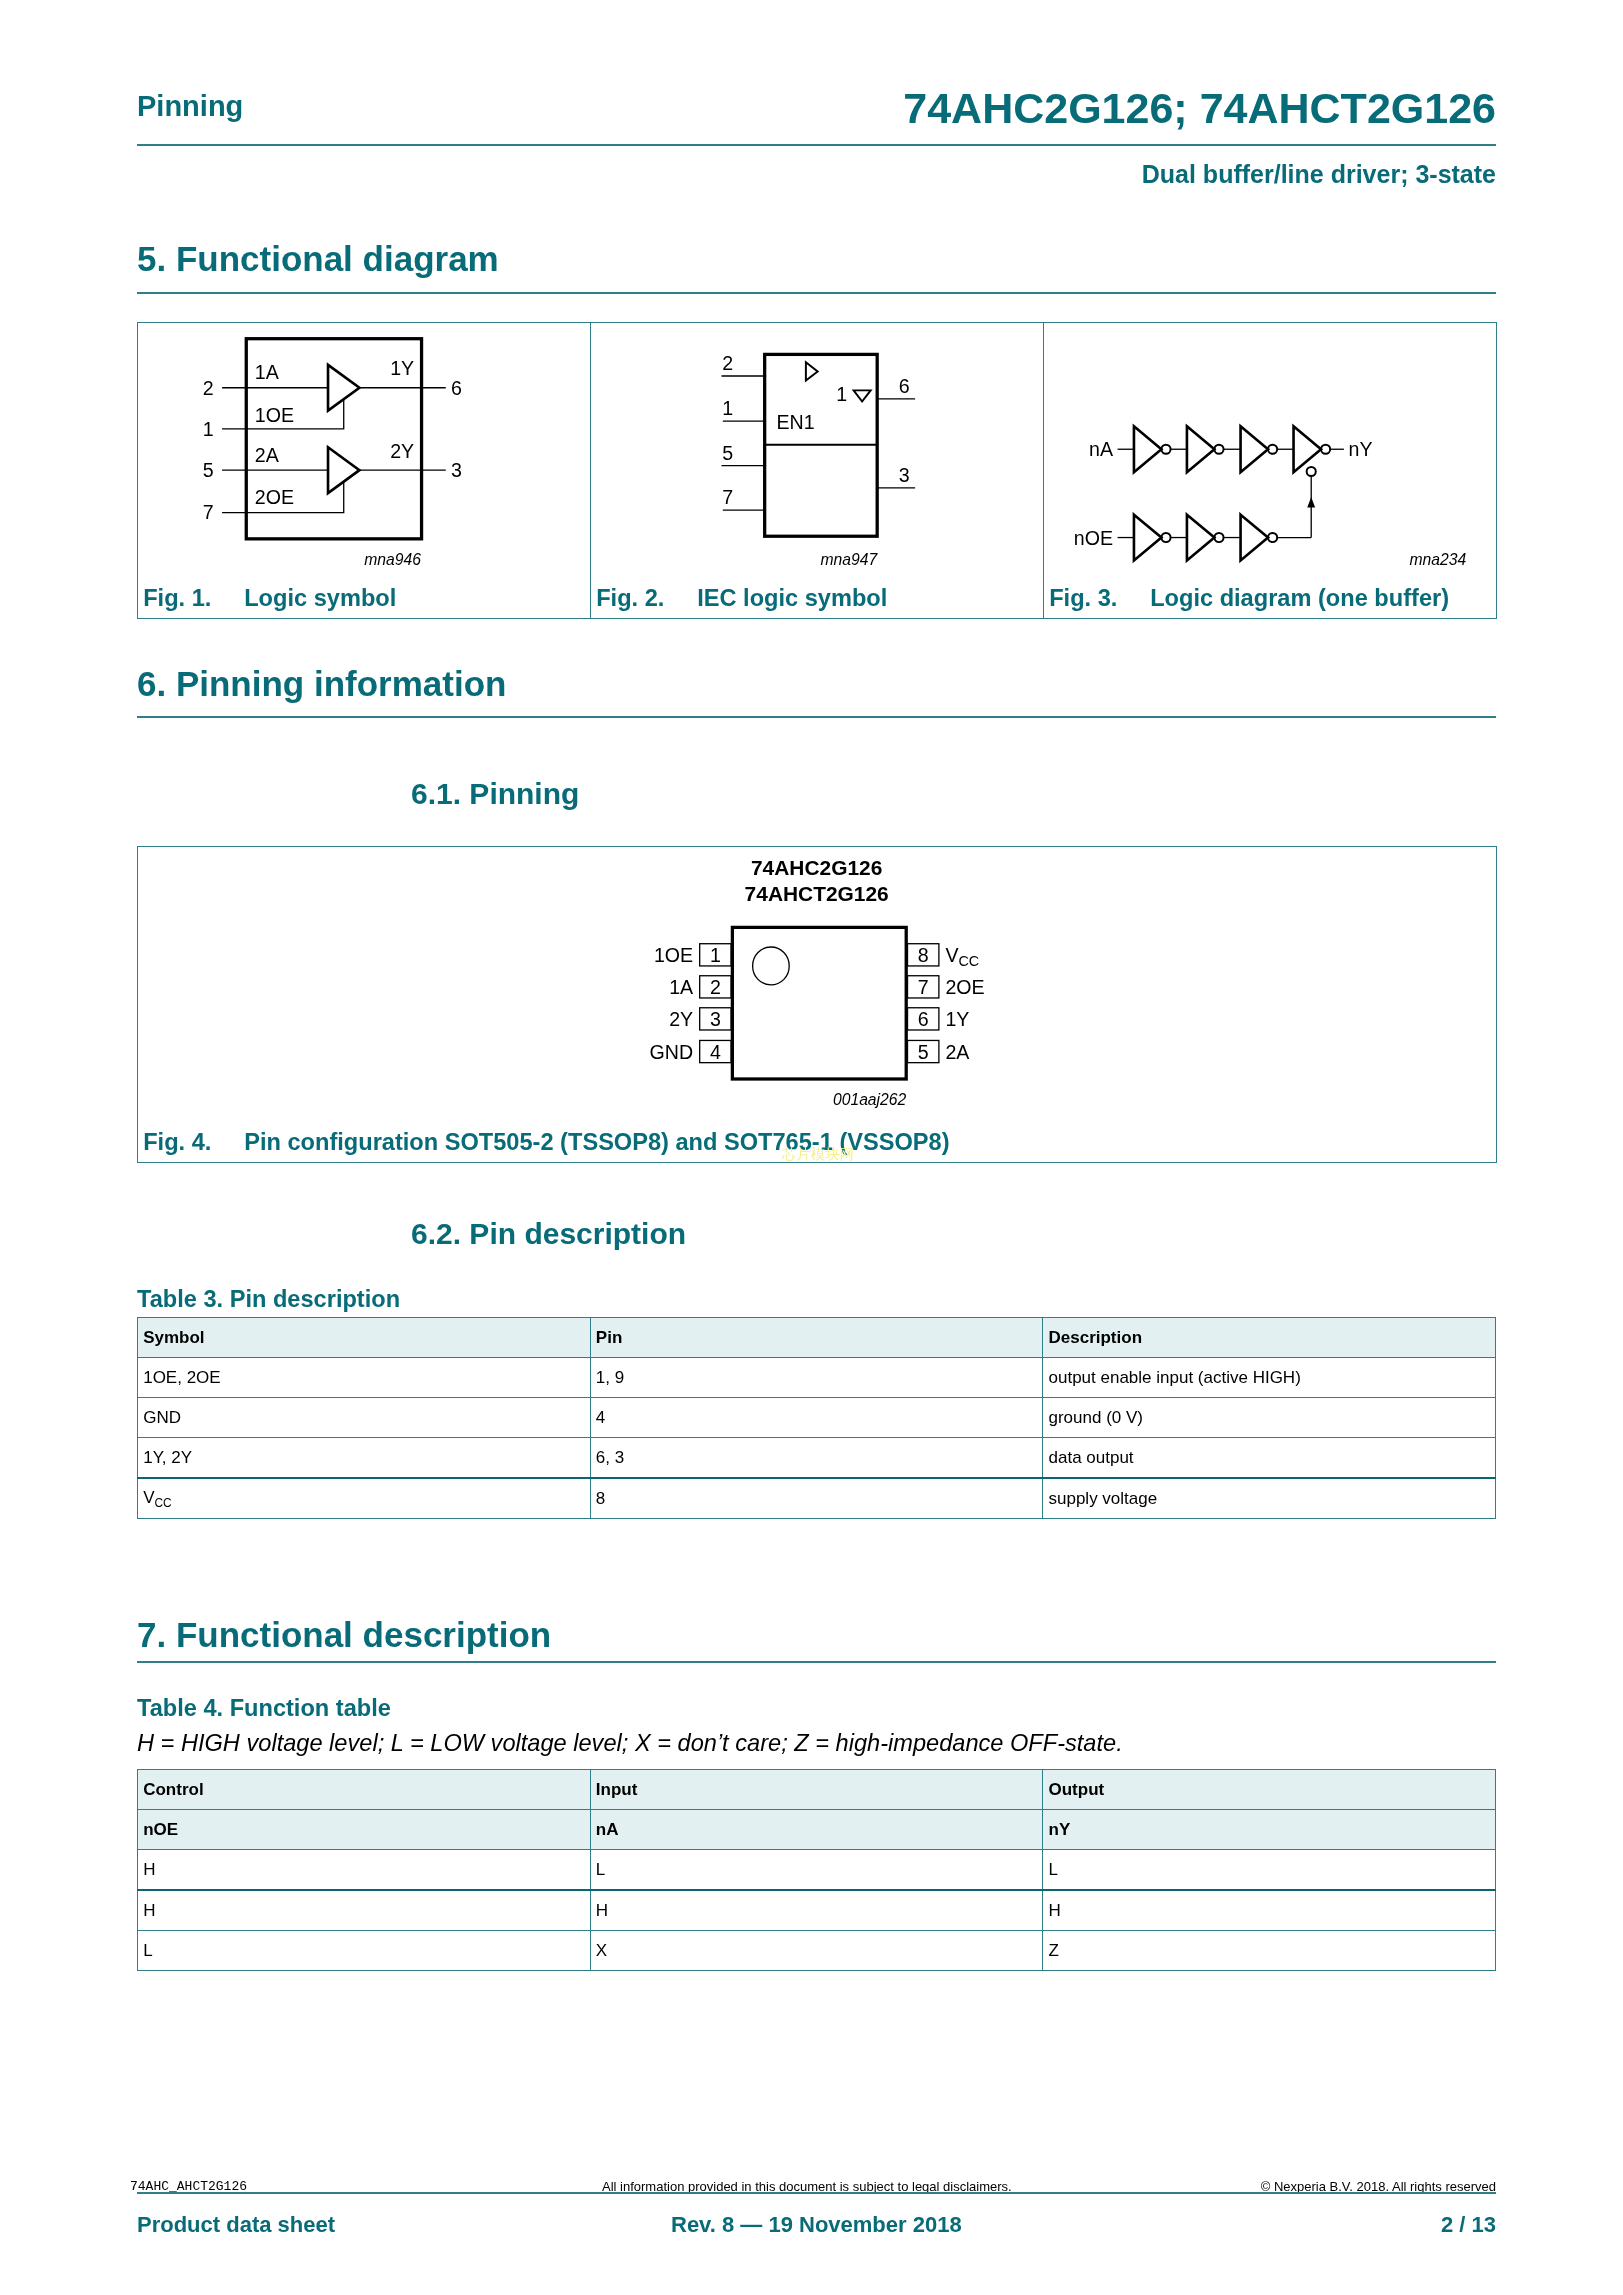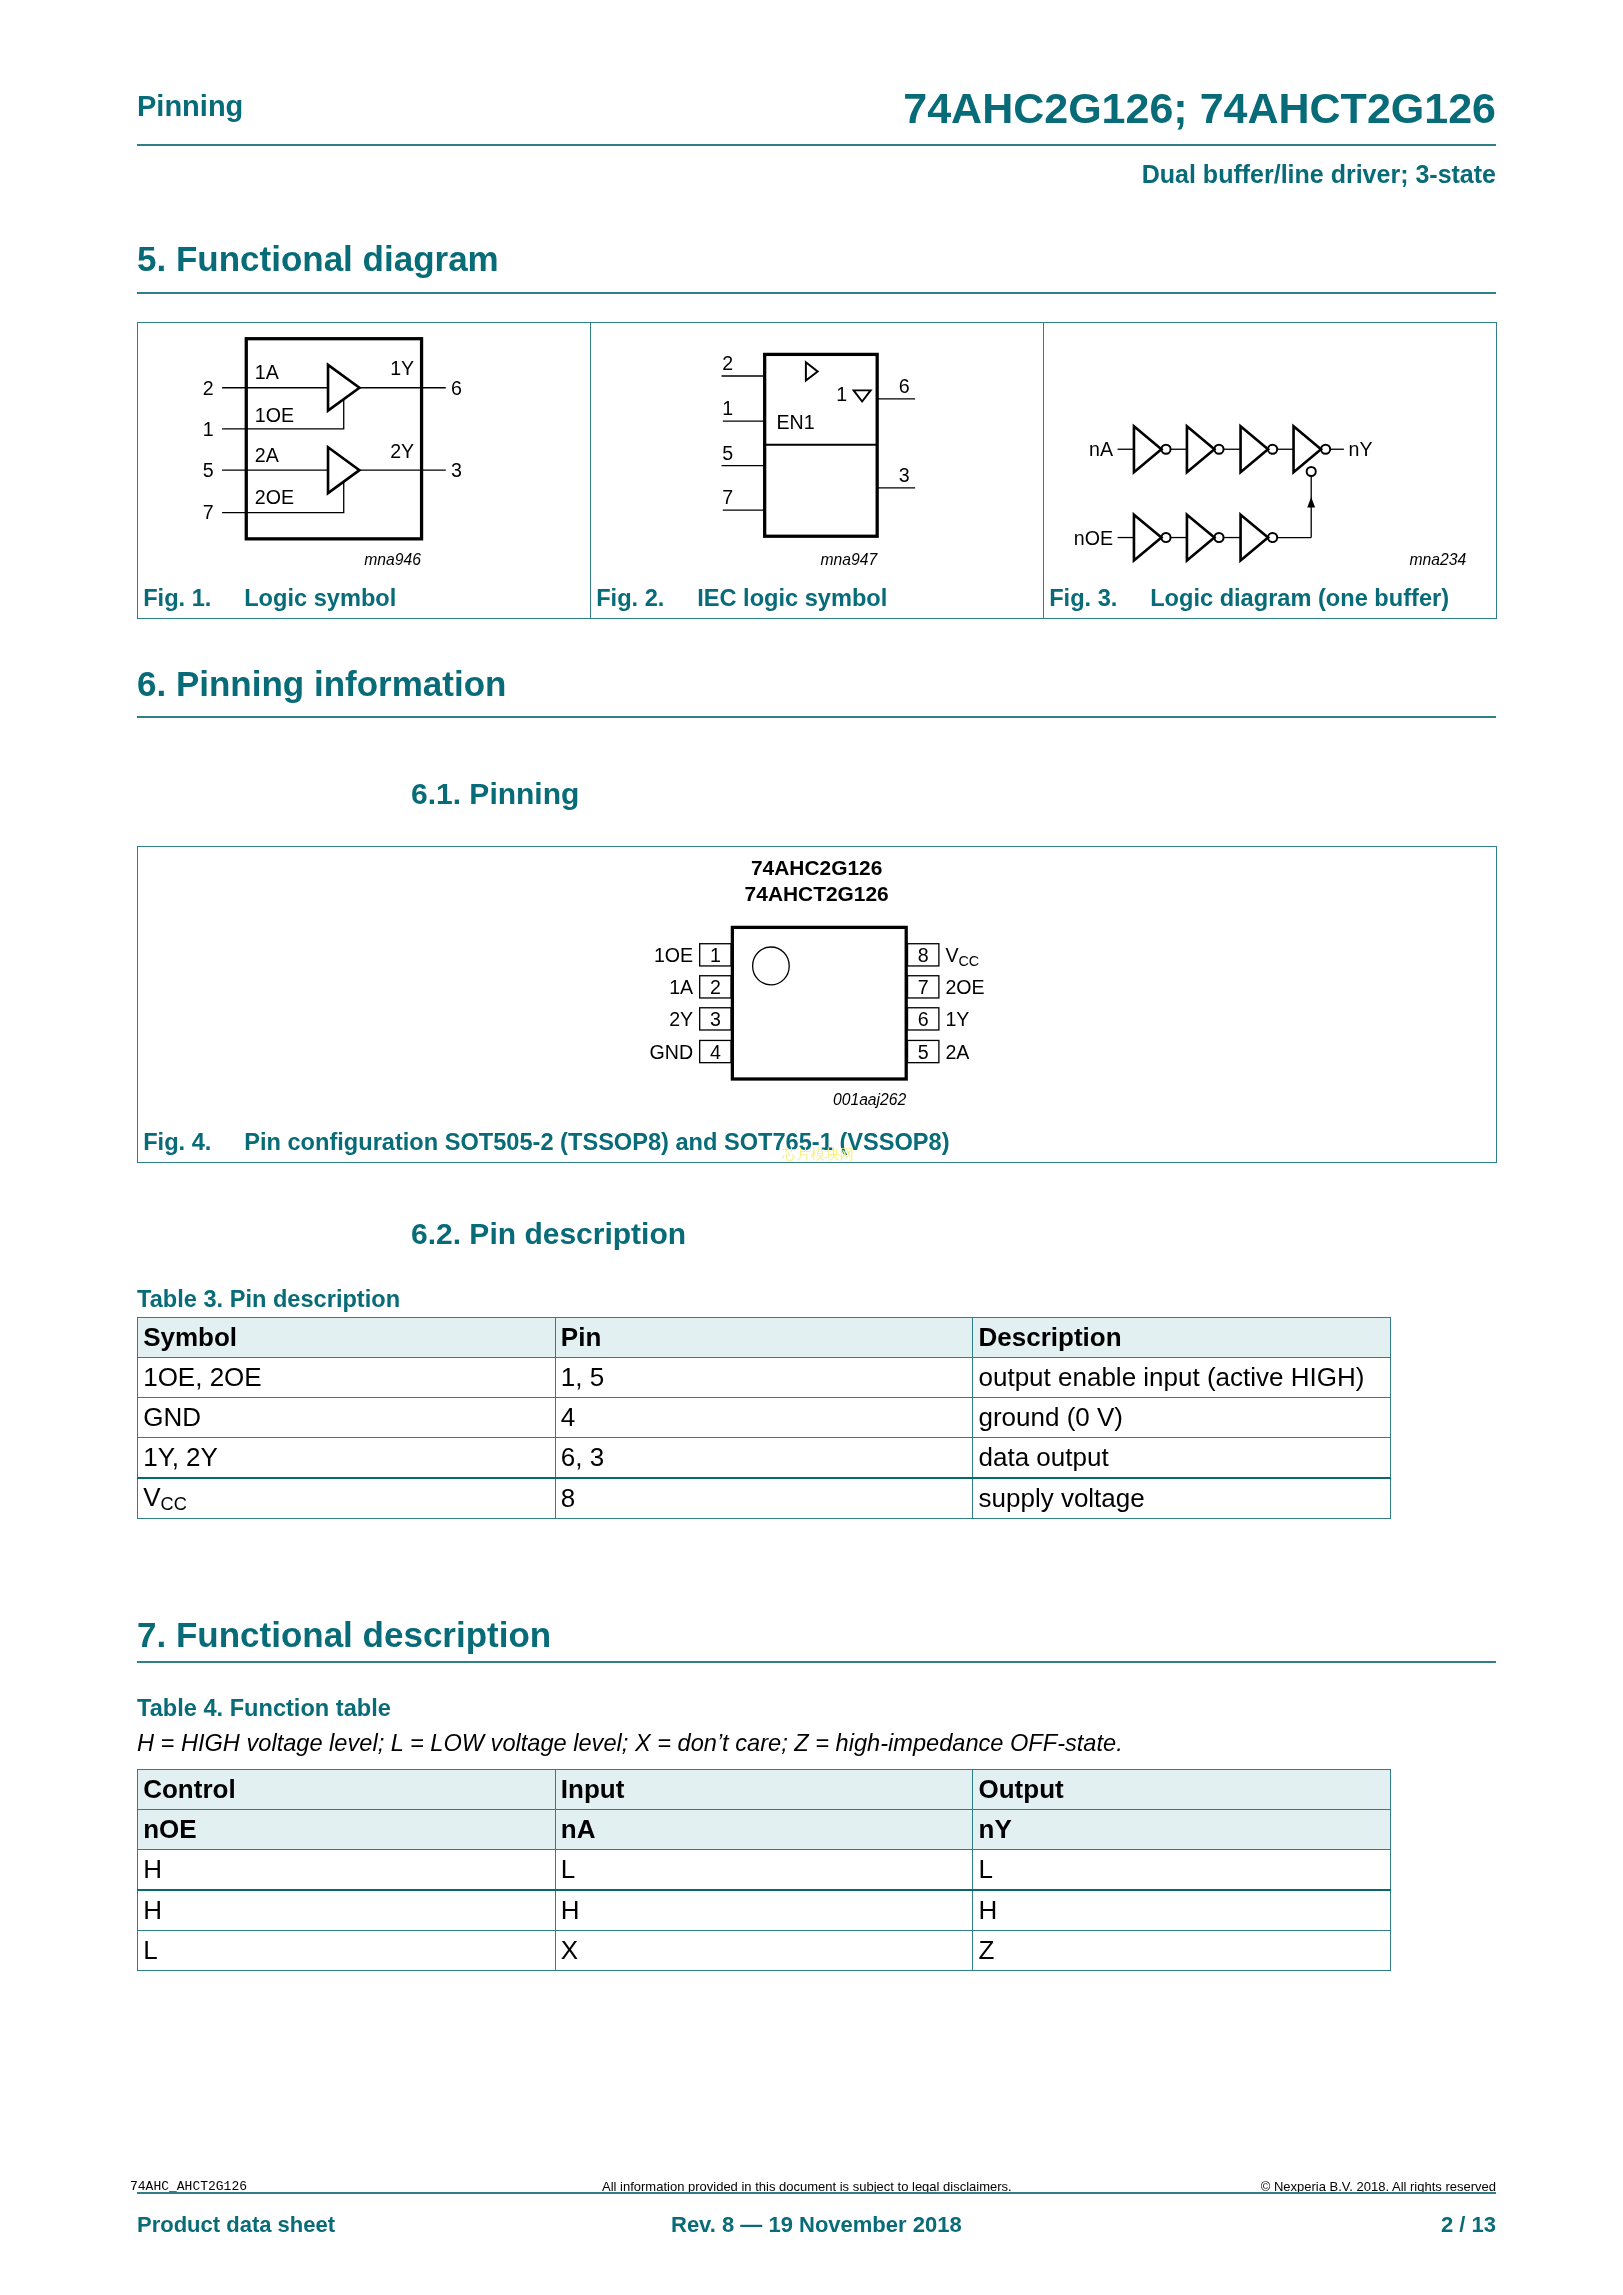--- a/index.html
+++ b/index.html
@@ -14,21 +14,21 @@
   .h2 { left: 411px; font-size: 30px; font-weight: bold; color: #086b78; }
   .fig-row { left: 137px; top: 322px; width: 1358px; height: 295px; border: 1.3px solid #2e7f89; display: flex; }
   .fig-cell { flex: 1; position: relative; border-right: 1.3px solid #2e7f89; }
   .fig-cell:last-child { border-right: none; }
   .fig-cap { position: absolute; left: 5.2px; bottom: 6.5px; font-size: 23.6px; font-weight: bold; color: #086b78; white-space: nowrap; }
   .fig-cap .num { display: inline-block; min-width: 101px; }
   .fig-cell svg { position: absolute; left: 0; top: 0; }
   .pin-box { left: 137px; top: 846px; width: 1358px; height: 315px; border: 1.3px solid #2e7f89; }
   .tbl-title { left: 137px; font-size: 23.6px; font-weight: bold; color: #086b78; }
   .tbl-note { left: 137px; font-size: 23.6px; font-style: italic; }
-  table.dt { position: absolute; left: 137px; width: 1254px; border-collapse: collapse; font-size: 26px; }
+  table.dt { position: absolute; left: 137px; width: 1359px; border-collapse: collapse; font-size: 17px; }
   table.dt td, table.dt th { border-left: 0.7px solid #2e7f89; border-right: 0.7px solid #2e7f89; border-top: 1.3px solid #2e7f89; border-bottom: 1.3px solid #2e7f89; height: 39px; padding: 0 5.2px; text-align: left; vertical-align: middle; width: 33.33%; }
   table.dt th { background: #e3f0f1; font-weight: bold; }
   table.dt tr.thick td { border-top: 2.6px solid #08676f; }
   sub { font-size: 70%; vertical-align: -3.9px; }
   .foot-small { top: 2179px; font-size: 13px; }
   .foot-rule { left: 137px; width: 1359px; top: 2192px; height: 2px; background: #2e7f89; }
   .foot-big { top: 2212px; font-size: 22px; font-weight: bold; color: #086b78; }
   .watermark { left: 782px; top: 1145px; font-size: 14.4px; color: #f5f08a; }
   .diag-label { font-family: "Liberation Sans", sans-serif; font-size: 30px; fill: #000; }
   .diag-id { font-family: "Liberation Sans", sans-serif; font-size: 24px; font-style: italic; fill: #000; }
@@ -187,21 +187,21 @@
 <div class="abs tbl-title" style="top:1286px;">Table 3. Pin description</div>
 <table class="dt" style="top:1317px;">
   <tbody>
       <tr>
     <th>Symbol</th>
     <th>Pin</th>
     <th>Description</th>
   </tr>
   <tr>
     <td>1OE, 2OE</td>
-    <td>1, 5</td>
+    <td>1, 9</td>
     <td>output enable input (active HIGH)</td>
   </tr>
   <tr>
     <td>GND</td>
     <td>4</td>
     <td>ground (0 V)</td>
   </tr>
   <tr>
     <td>1Y, 2Y</td>
     <td>6, 3</td>

